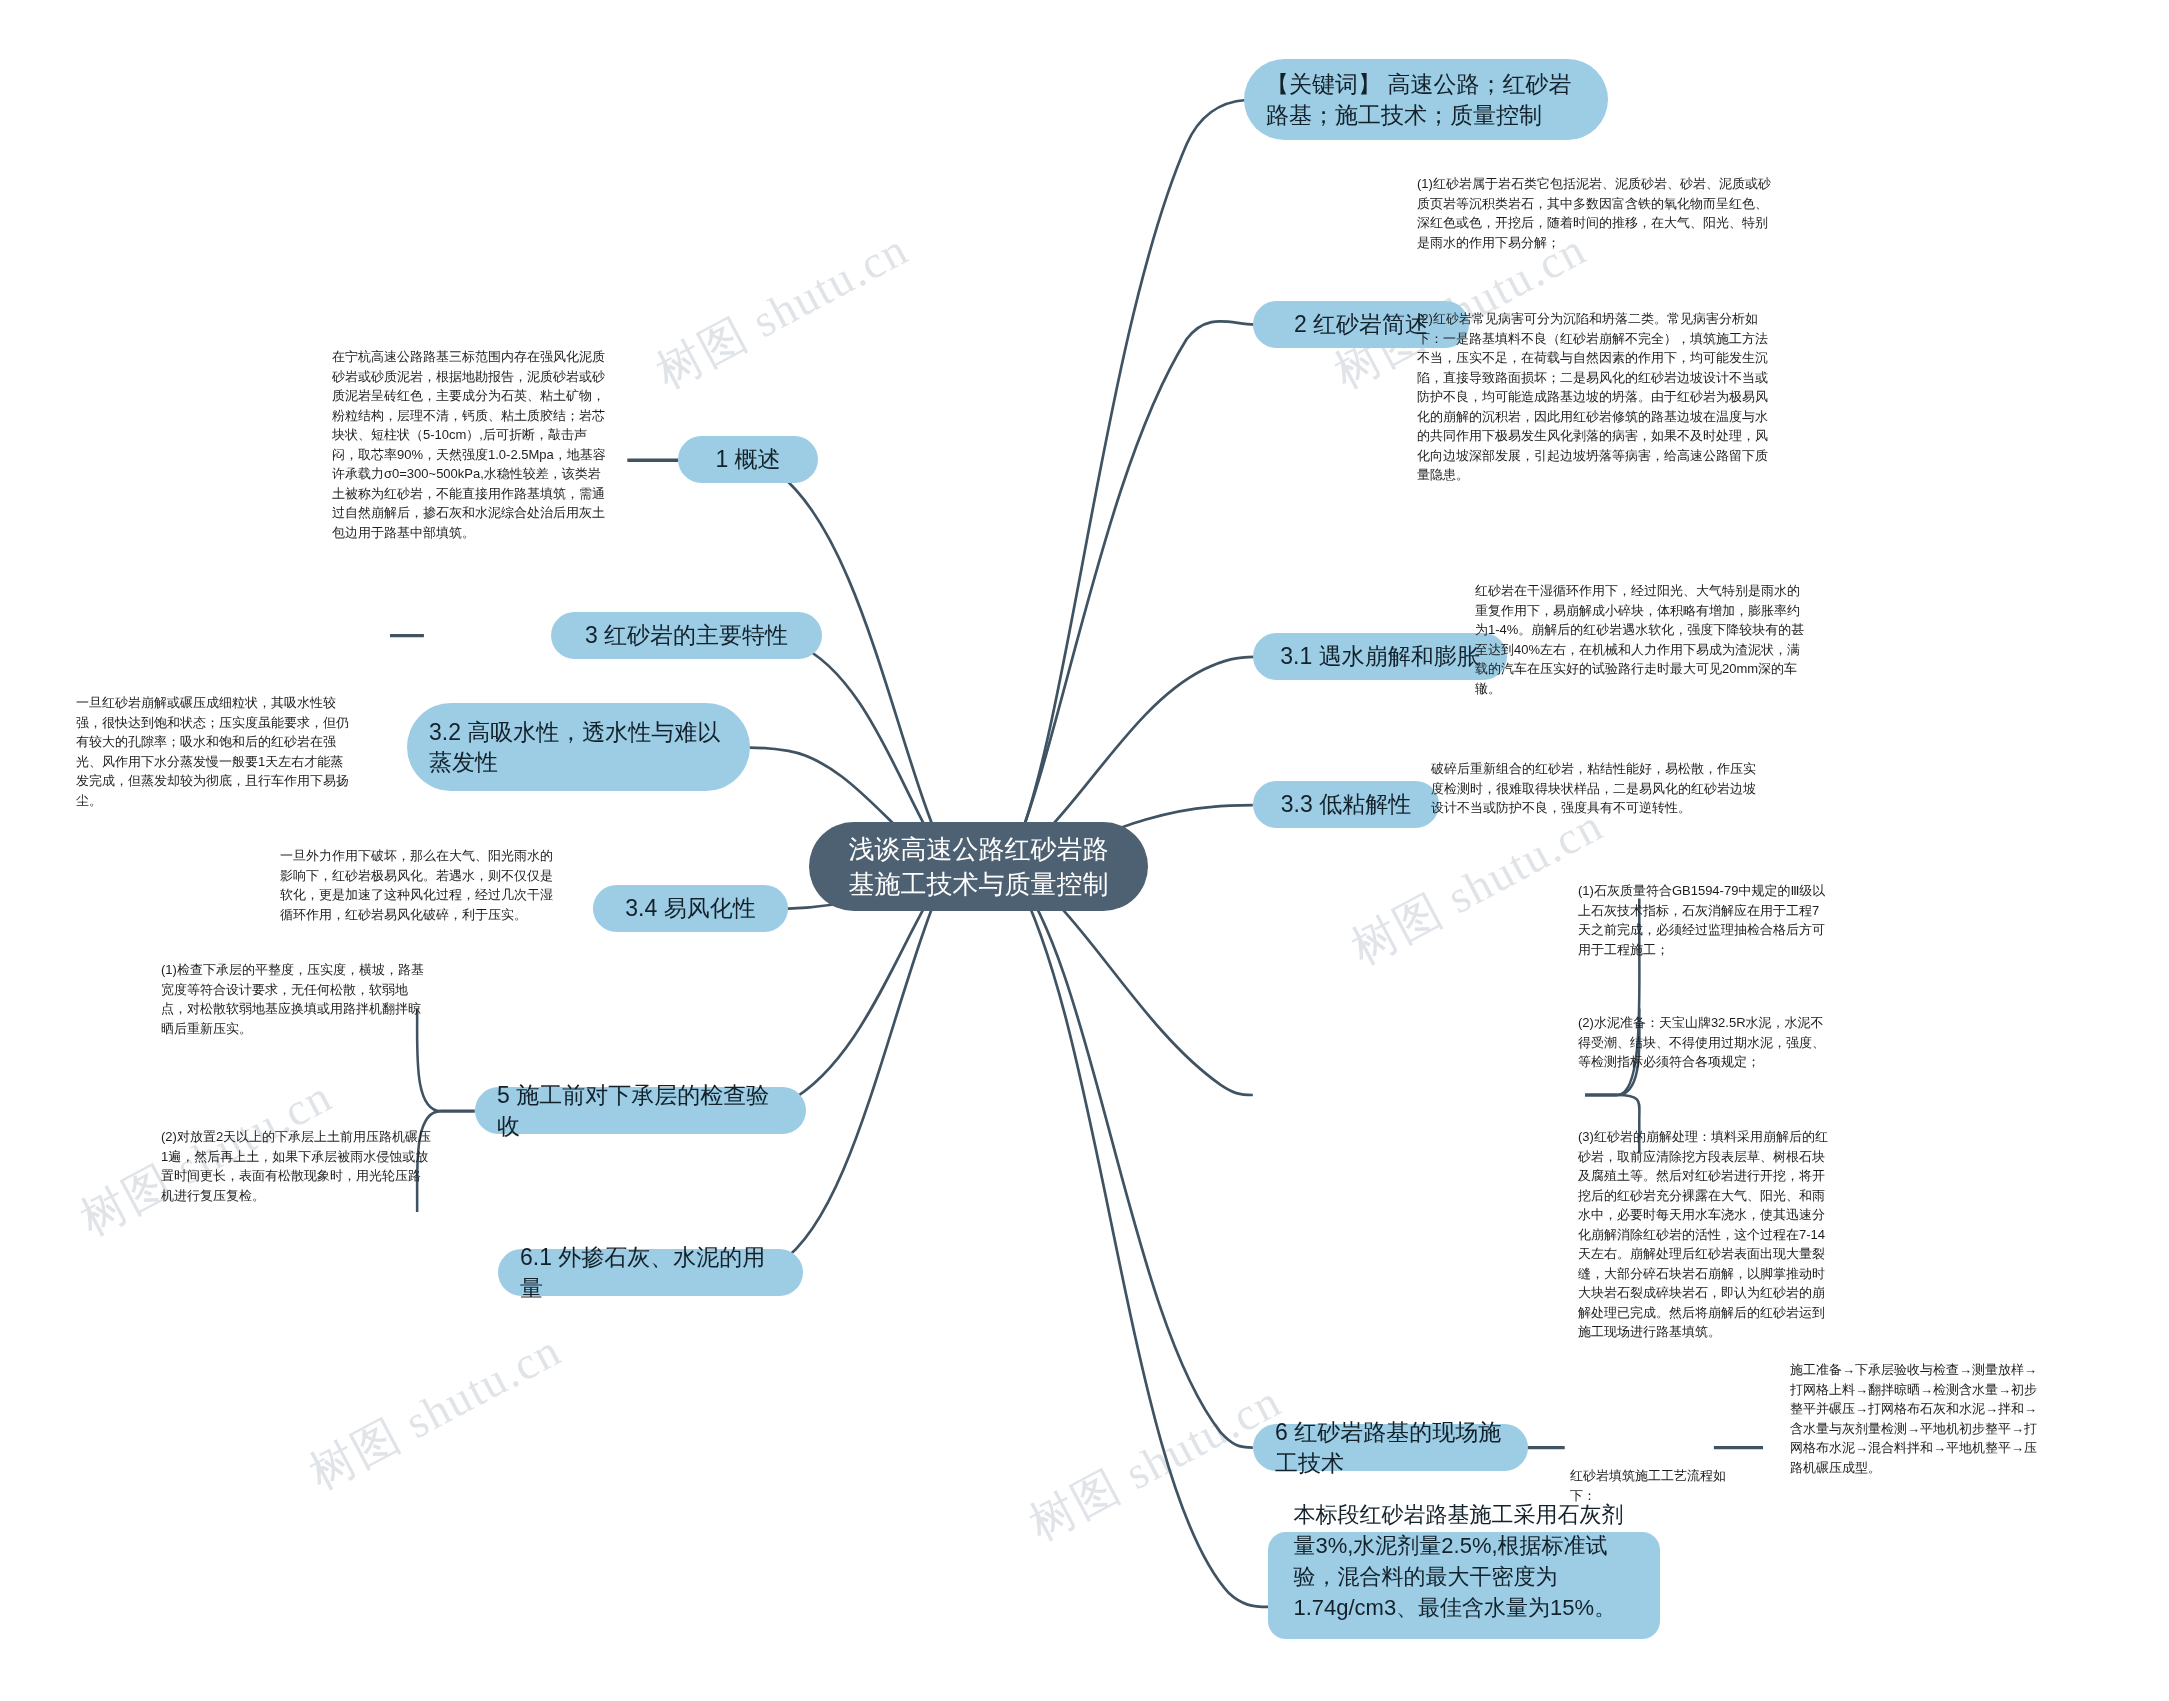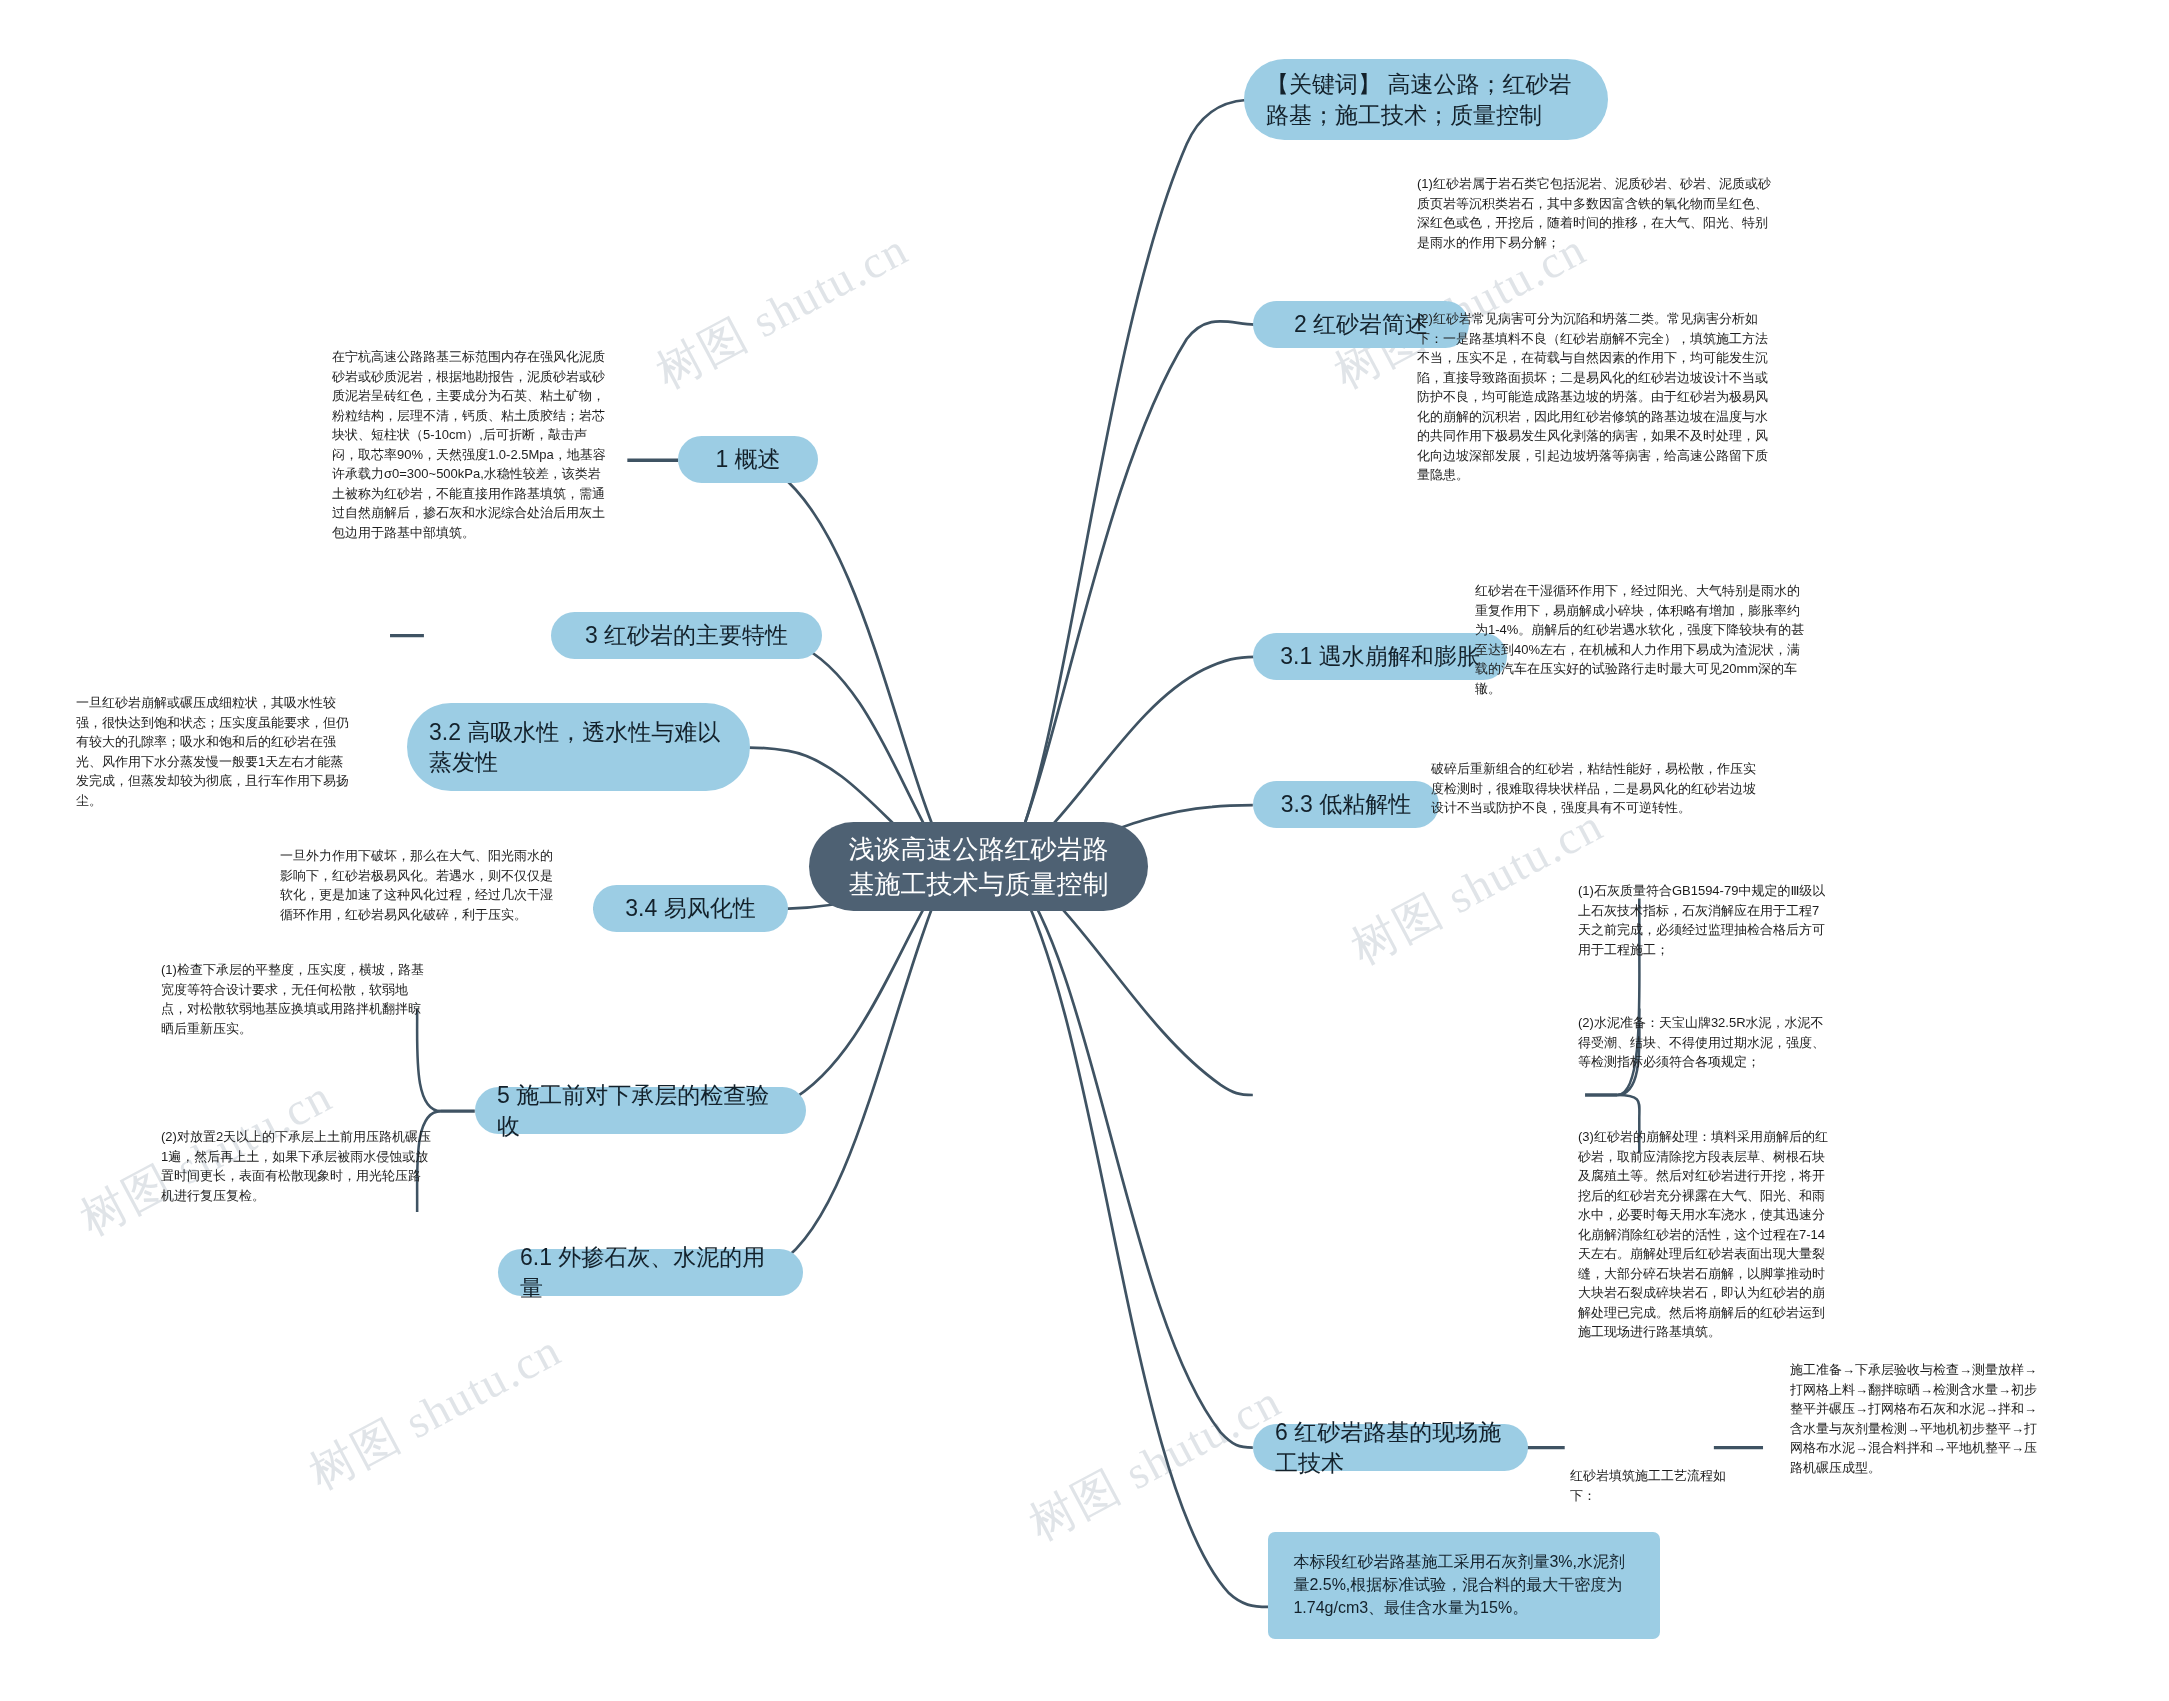--- a/index.html
+++ b/index.html
@@ -44,21 +44,21 @@
   .node.center {
     background: #4e6173;
     color: #ffffff;
     border-radius: 47px;
     justify-content: center;
     text-align: center;
     font-size: 26px;
     padding: 15.3px 29px;
   }
   .node.lvl1 { font-size: 23px; }
-  .node.leafbox { font-size: 16px; line-height: 1.42; align-items: center; padding: 15.3px 25.4px; border-radius: 7px;}
+  .node.leafbox { font-size: 22px; line-height: 1.42; align-items: flex-end; padding: 15.3px 25.4px; border-radius: 18px;}
   .txt {
     position: absolute;
     font-size: 13px;
     line-height: 1.5;
     color: #1c1c1c;
     white-space: pre-wrap;
     word-break: break-all;
   }
 </style>
 </head>

